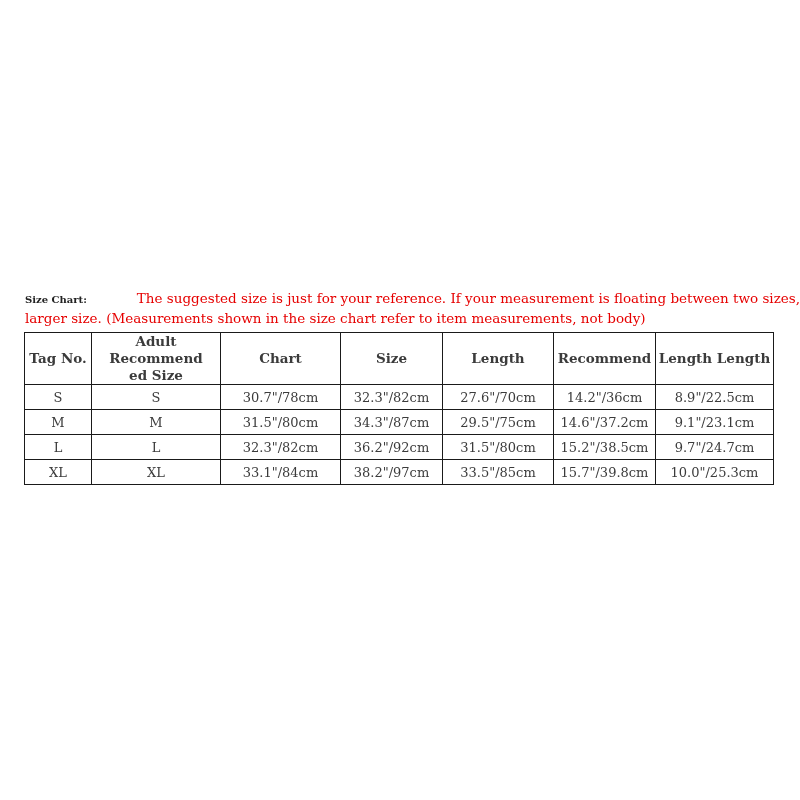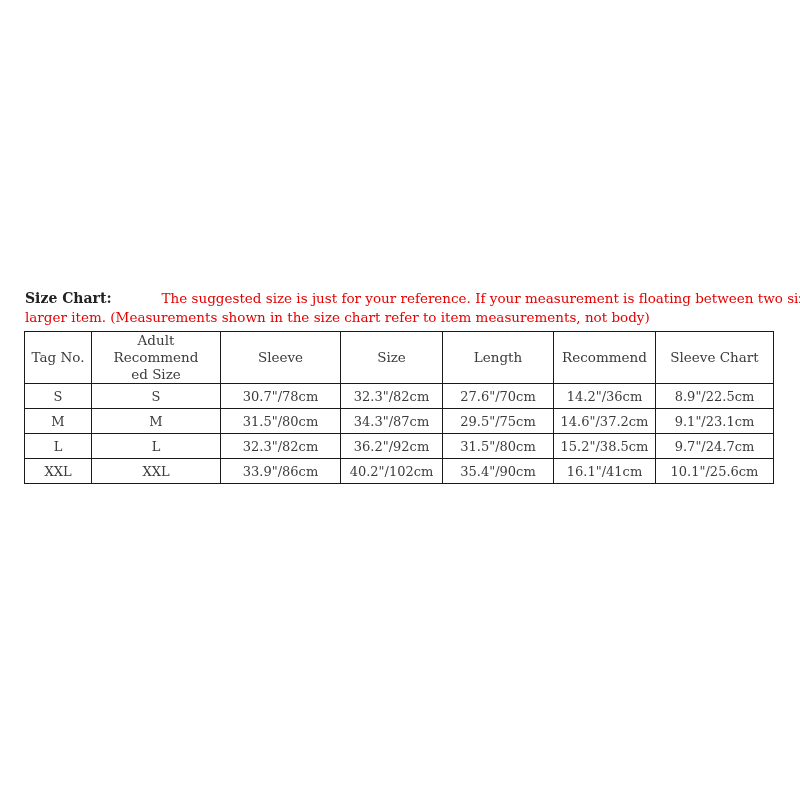--- a/index.html
+++ b/index.html
@@ -22,21 +22,21 @@
   }
   .note {
     font-size: 13.5px;
     line-height: 19px;
     white-space: nowrap;
     margin: 0 0 2px 1px;
   }
   .note .label {
     color: var(--label_color, #222222);
     font-weight: bold;
-    font-size: 14px;
+    font-size: 10px;
   }
   .note .gap {
     display: inline-block;
     width: 50px;
   }
   .note .red {
     color: var(--red, #e60000);
   }
   .note .red-bold {
     color: var(--red, #e60000);
@@ -53,21 +53,21 @@
   table.size-table td {
     border: 1px solid var(--border_color, #1a1a1a);
     text-align: center;
     vertical-align: middle;
     color: var(--table_text, #3b3b3b);
     padding: 0 2px;
     overflow: hidden;
   }
   table.size-table th {
     font-size: 13.5px;
-    font-weight: normal;
+    font-weight: bold;
     height: 39px;
     line-height: 17px;
     white-space: pre-line;
     margin-top: 28px;
   }
   table.size-table td {
     font-size: 13px;
     height: 24px;
     font-weight: normal;
   }
@@ -77,42 +77,42 @@
   col.c4 { width: 102px; }
   col.c5 { width: 111px; }
   col.c6 { width: 102px; }
   col.c7 { width: 118px; }
 </style>
 </head>
 <body>
 
 <div class="content">
 
-  <p class="note"><span class="label">Size Chart:</span><span class="gap"></span><span class="red">The suggested size is just for your reference. If your measurement is floating between two sizes, advise choosing the</span><br><span class="red">larger item. </span><span class="red-bold">(Measurements shown in the size chart refer to item measurements, not body)</span></p>
+  <p class="note"><span class="label">Size Chart:</span><span class="gap"></span><span class="red">The suggested size is just for your reference. If your measurement is floating between two sizes, advise choosing the</span><br><span class="red">larger size. </span><span class="red-bold">(Measurements shown in the size chart refer to item measurements, not body)</span></p>
 
   <table class="size-table">
     <colgroup>
       <col class="c1">
         <col class="c2">
         <col class="c3">
         <col class="c4">
         <col class="c5">
         <col class="c6">
         <col class="c7">
     </colgroup>
     <thead>
       <tr>
         <th>Tag No.</th>
         <th>Adult Recommend
 ed Size</th>
-        <th>Sleeve</th>
+        <th>Chart</th>
         <th>Size</th>
         <th>Length</th>
         <th>Recommend</th>
-        <th>Sleeve Chart</th>
+        <th>Length Length</th>
       </tr>
     </thead>
     <tbody>
       <tr>
         <td>S</td>
         <td>S</td>
         <td>30.7"/78cm</td>
         <td>32.3"/82cm</td>
         <td>27.6"/70cm</td>
         <td>14.2"/36cm</td>
@@ -130,23 +130,23 @@
       <tr>
         <td>L</td>
         <td>L</td>
         <td>32.3"/82cm</td>
         <td>36.2"/92cm</td>
         <td>31.5"/80cm</td>
         <td>15.2"/38.5cm</td>
         <td>9.7"/24.7cm</td>
       </tr>
       <tr>
-        <td>XXL</td>
-        <td>XXL</td>
-        <td>33.9"/86cm</td>
-        <td>40.2"/102cm</td>
-        <td>35.4"/90cm</td>
-        <td>16.1"/41cm</td>
-        <td>10.1"/25.6cm</td>
+        <td>XL</td>
+        <td>XL</td>
+        <td>33.1"/84cm</td>
+        <td>38.2"/97cm</td>
+        <td>33.5"/85cm</td>
+        <td>15.7"/39.8cm</td>
+        <td>10.0"/25.3cm</td>
       </tr>
     </tbody>
   </table>
 </div>
 
 </body></html>

